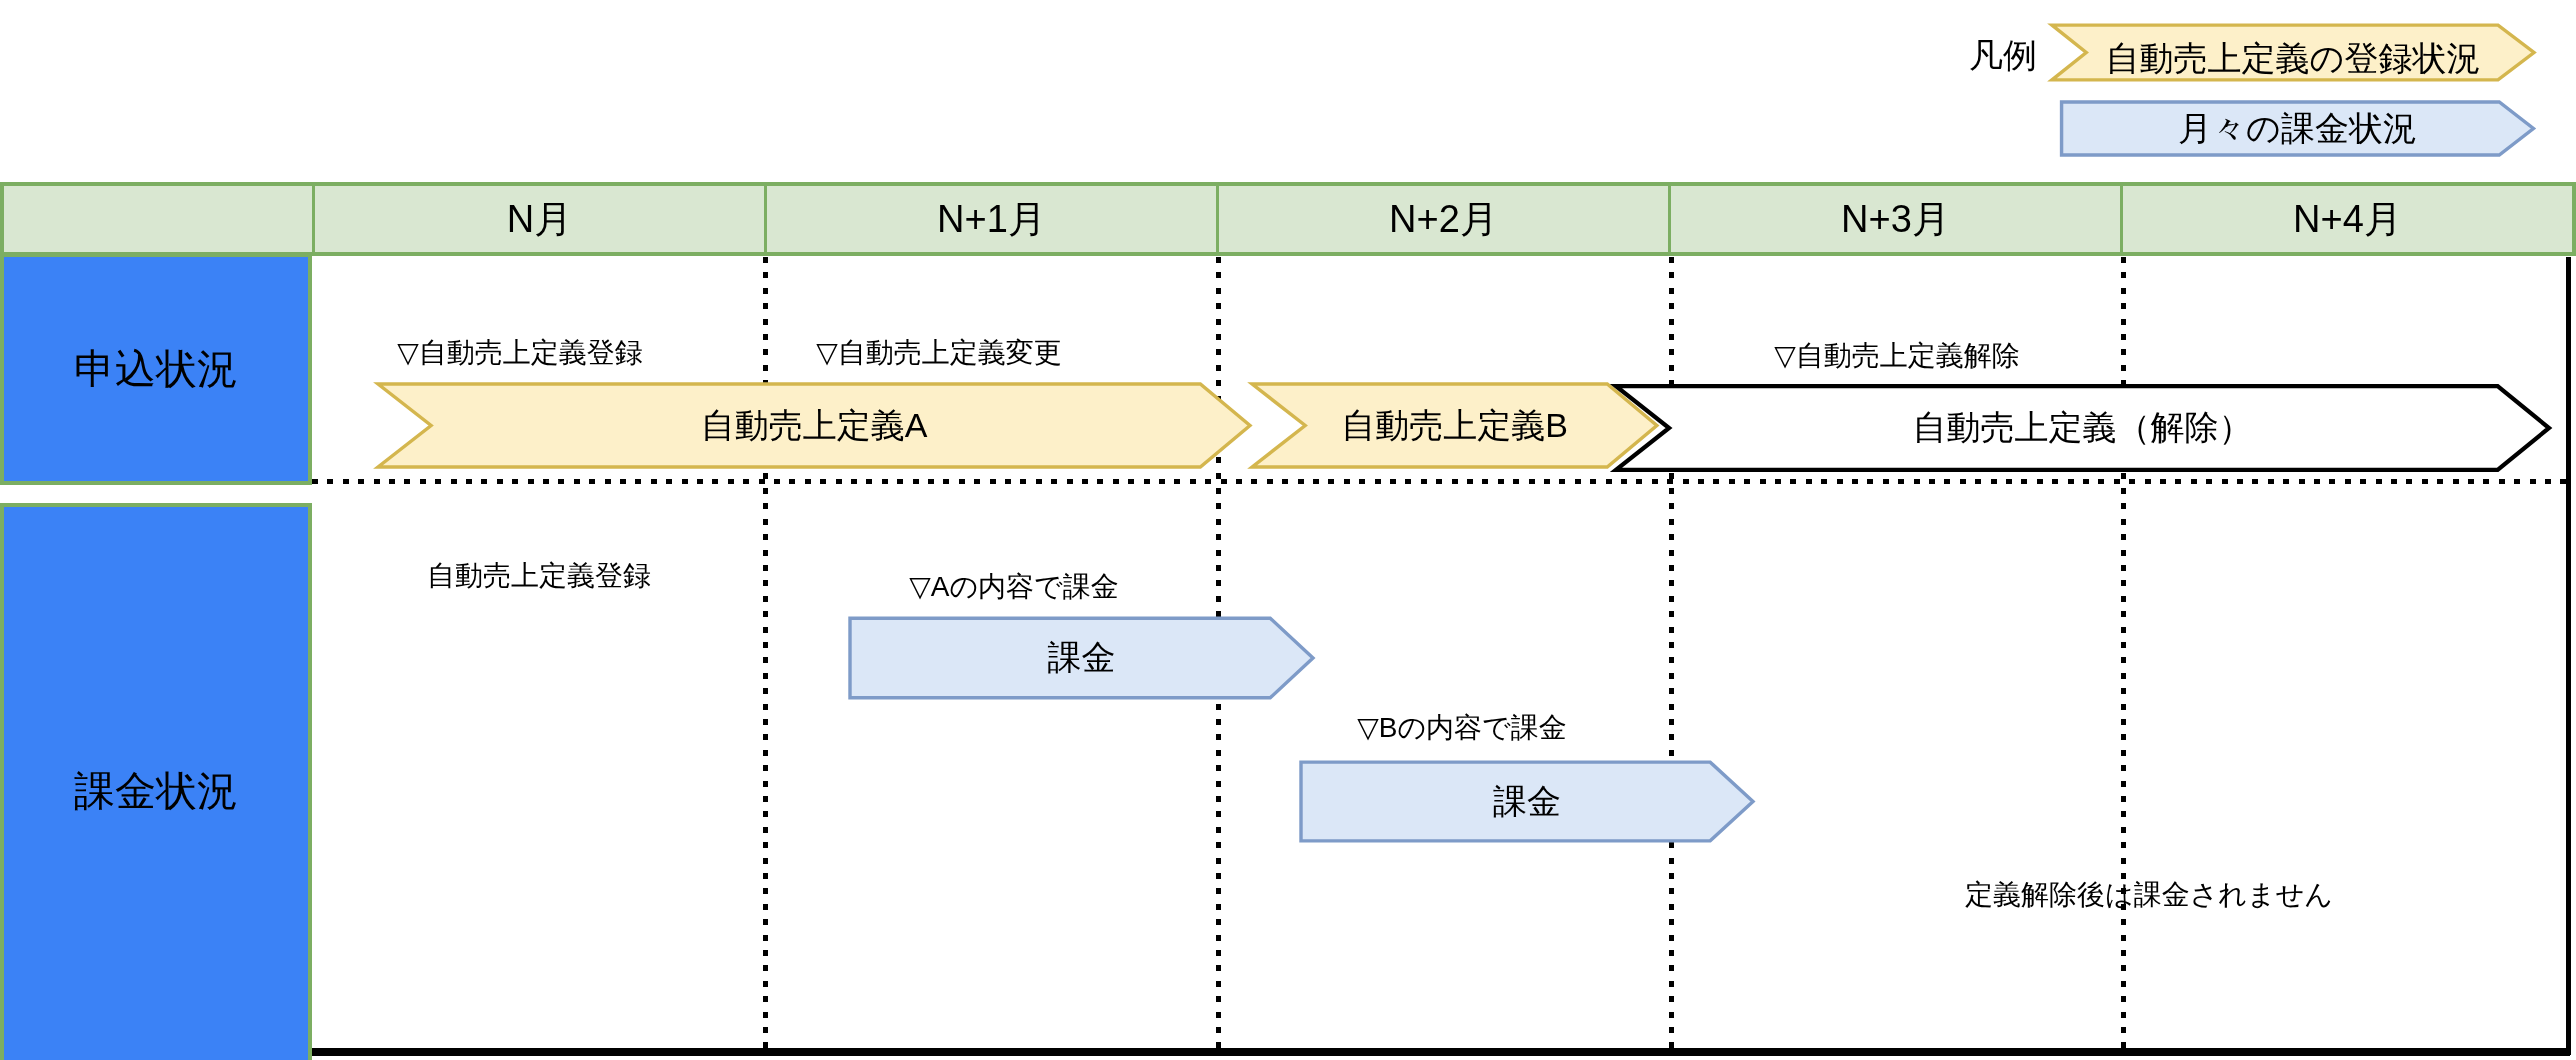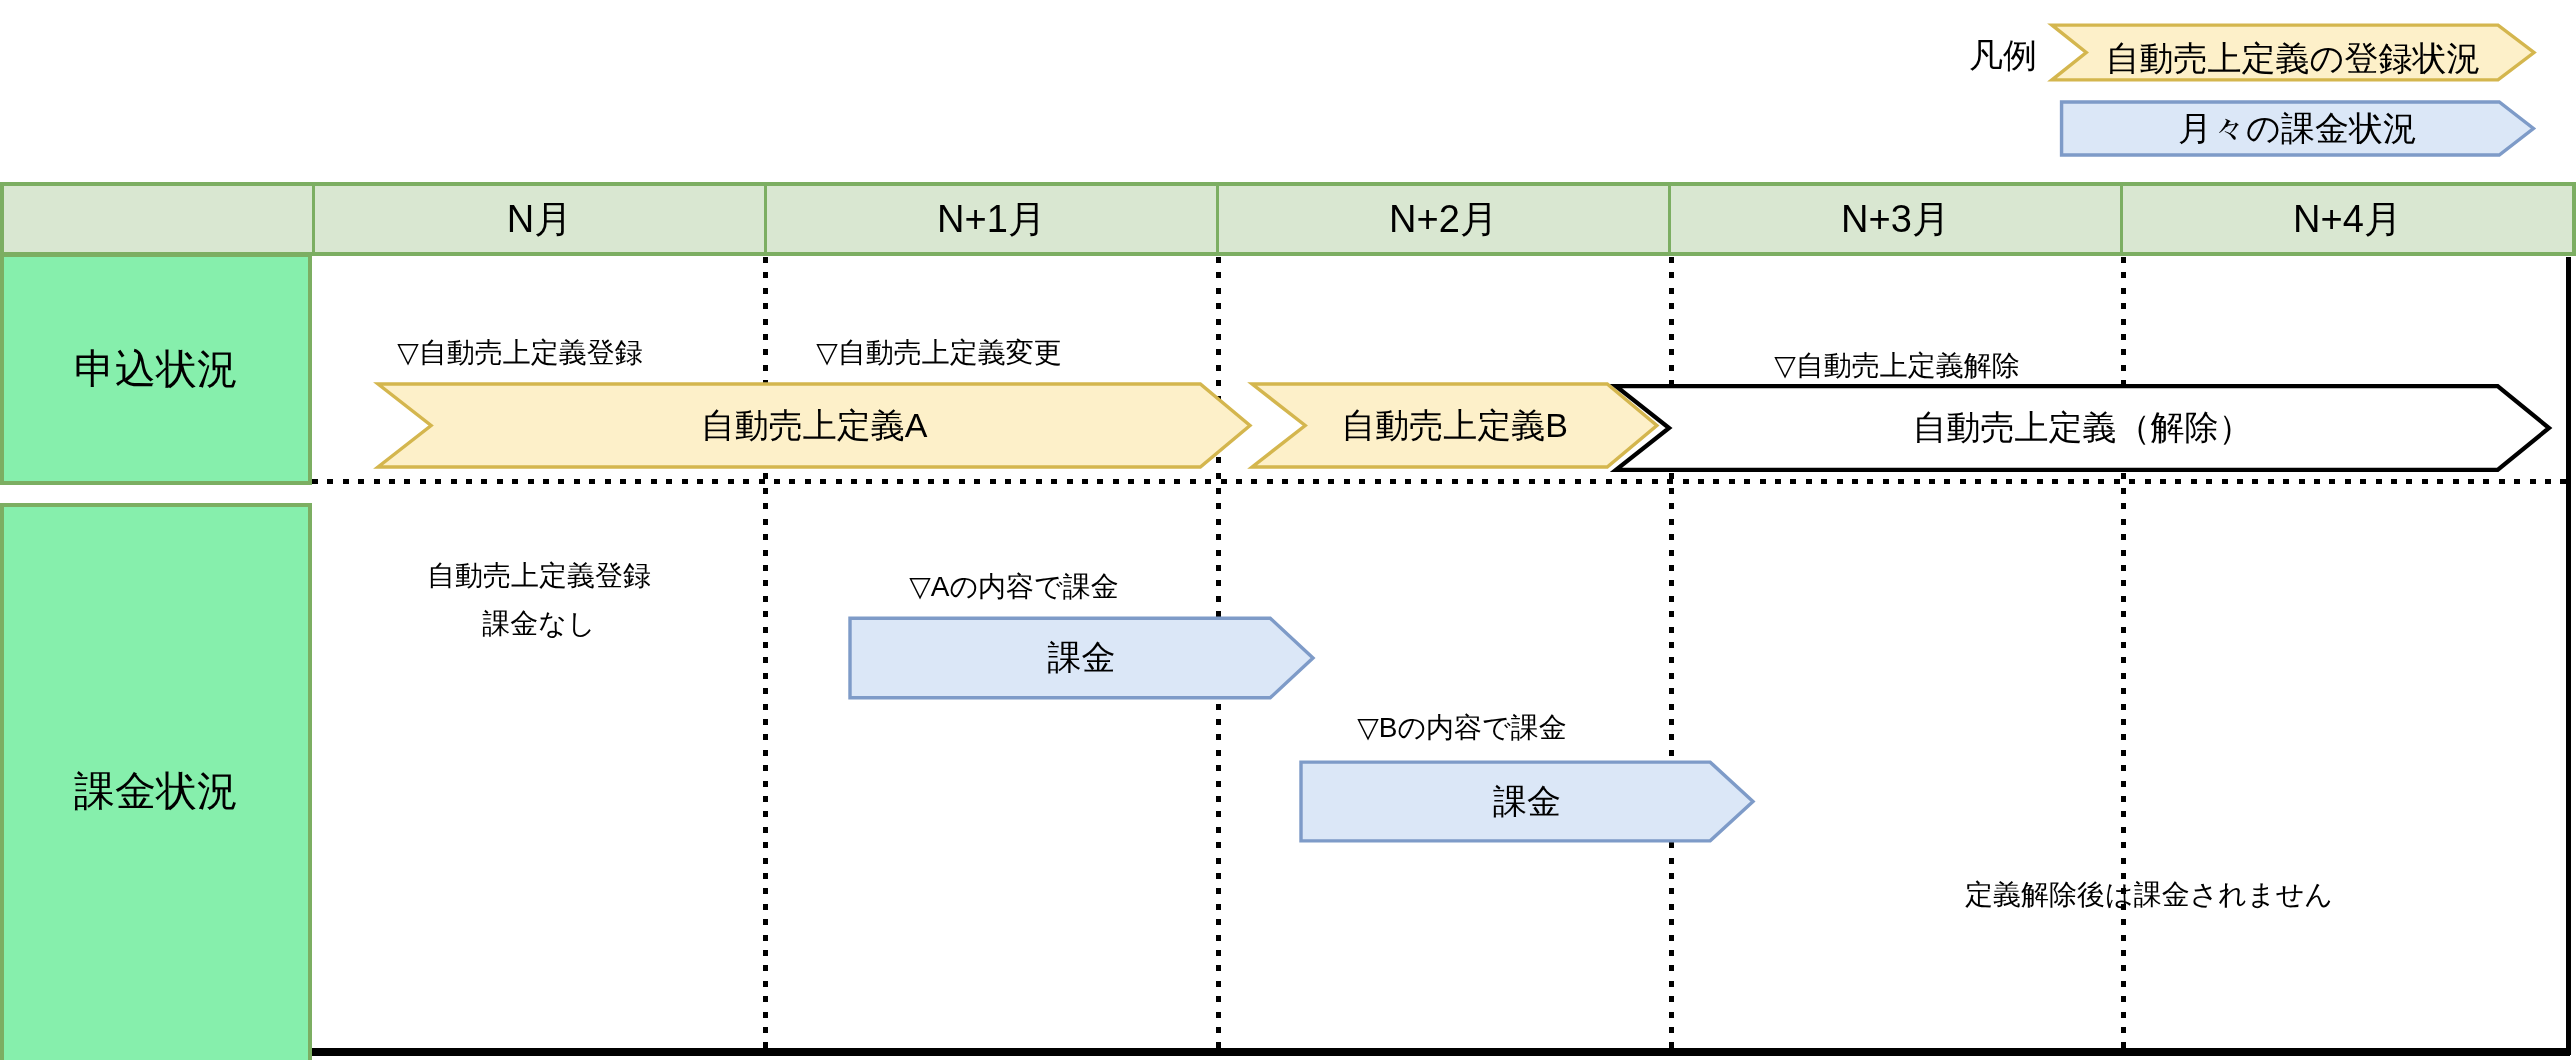--- a/index.html
+++ b/index.html
@@ -14,21 +14,21 @@
     left:0;top:182px;width:2576px;height:74px;
     background:#D9E7D1;border:4.3px solid #7CAE62;box-sizing:border-box;
     display:grid;grid-template-columns:308px repeat(5,1fr);z-index:1;
   }
   .header-cell{
     border-left:3.4px solid #7CAE62;display:flex;align-items:center;justify-content:center;
     font-size:38px;
   }
   .header-cell:first-child{border-left:none;}
   .row-label-cell{
-    left:0;width:312px;background:#86efac;border:4.3px solid #7CAE62;box-sizing:border-box;
+    left:0;width:312px;background:#3b82f6;border:4.3px solid #7CAE62;box-sizing:border-box;
     display:flex;align-items:center;justify-content:center;font-size:41px;z-index:1;
   }
   .row-label-1{top:253px;height:232px;}
   .row-label-2{top:482px;height:576px;margin-top:21px;}
 
   
   .vdot{
     top:257px;height:794px;width:5.1px;z-index:2;
     background:repeating-linear-gradient(to bottom,#000 0 6px,transparent 6px 15.4px);
   }
@@ -88,21 +88,21 @@
 <div class="abs vdot" style="left:763px;"></div>
 <div class="abs vdot" style="left:1216px;"></div>
 <div class="abs vdot" style="left:1669px;"></div>
 <div class="abs vdot" style="left:2121px;"></div>
 <div class="abs hdot"></div>
 <div class="abs right-border"></div>
 <div class="abs bottom-border"></div>
 
 <div class="abs note" style="left:520px;top:320px;">▽自動売上定義登録</div>
 <div class="abs note" style="left:939px;top:320px;">▽自動売上定義変更</div>
-<div class="abs note" style="left:1897px;top:333px;text-align:right;">▽自動売上定義解除</div>
+<div class="abs note" style="left:1897px;top:323px;text-align:right;">▽自動売上定義解除</div>
 
 <div class="abs arrow" style="left:378px;top:384px;width:872px;height:83px;">
   <svg width="872" height="83" viewBox="0 0 1019 97">
     <polygon points="0,0 961,0 1019,48.5 961,97 0,97 62,48.5" fill="#FDF0C9" stroke="#D4B64E" stroke-width="4"></polygon>
   </svg>
   <span class="arrow-label">自動売上定義A</span>
 </div>
 
 <div class="abs arrow" style="left:1252px;top:384px;width:405px;height:83px;">
   <svg width="405" height="83" viewBox="0 0 473 97">
@@ -113,21 +113,20 @@
 
 <div class="abs arrow" style="left:1616px;top:386px;width:933px;height:84px;">
   <svg width="933" height="84" viewBox="0 0 1090 98">
     <polygon points="0,0 1030,0 1090,49 1030,98 0,98 62,49" fill="#FFFFFF" stroke="#000000" stroke-width="5"></polygon>
   </svg>
   <span class="arrow-label">自動売上定義（解除）</span>
 </div>
 
 <div class="abs note center2" style="left:539px;top:536px;">
   <div>自動売上定義登録</div>
-  <div>課金なし</div>
 </div>
 
 <div class="abs note" style="left:1014px;top:554px;">▽Aの内容で課金</div>
 
 <div class="abs arrow" style="left:850px;top:618px;width:463px;height:80px;">
   <svg width="463" height="80" viewBox="0 0 541 93">
     <polygon points="0,0 491,0 541,46.5 491,93 0,93" fill="#DBE7F7" stroke="#7E9BC8" stroke-width="4"></polygon>
   </svg>
   <span class="arrow-label">課金</span>
 </div>

